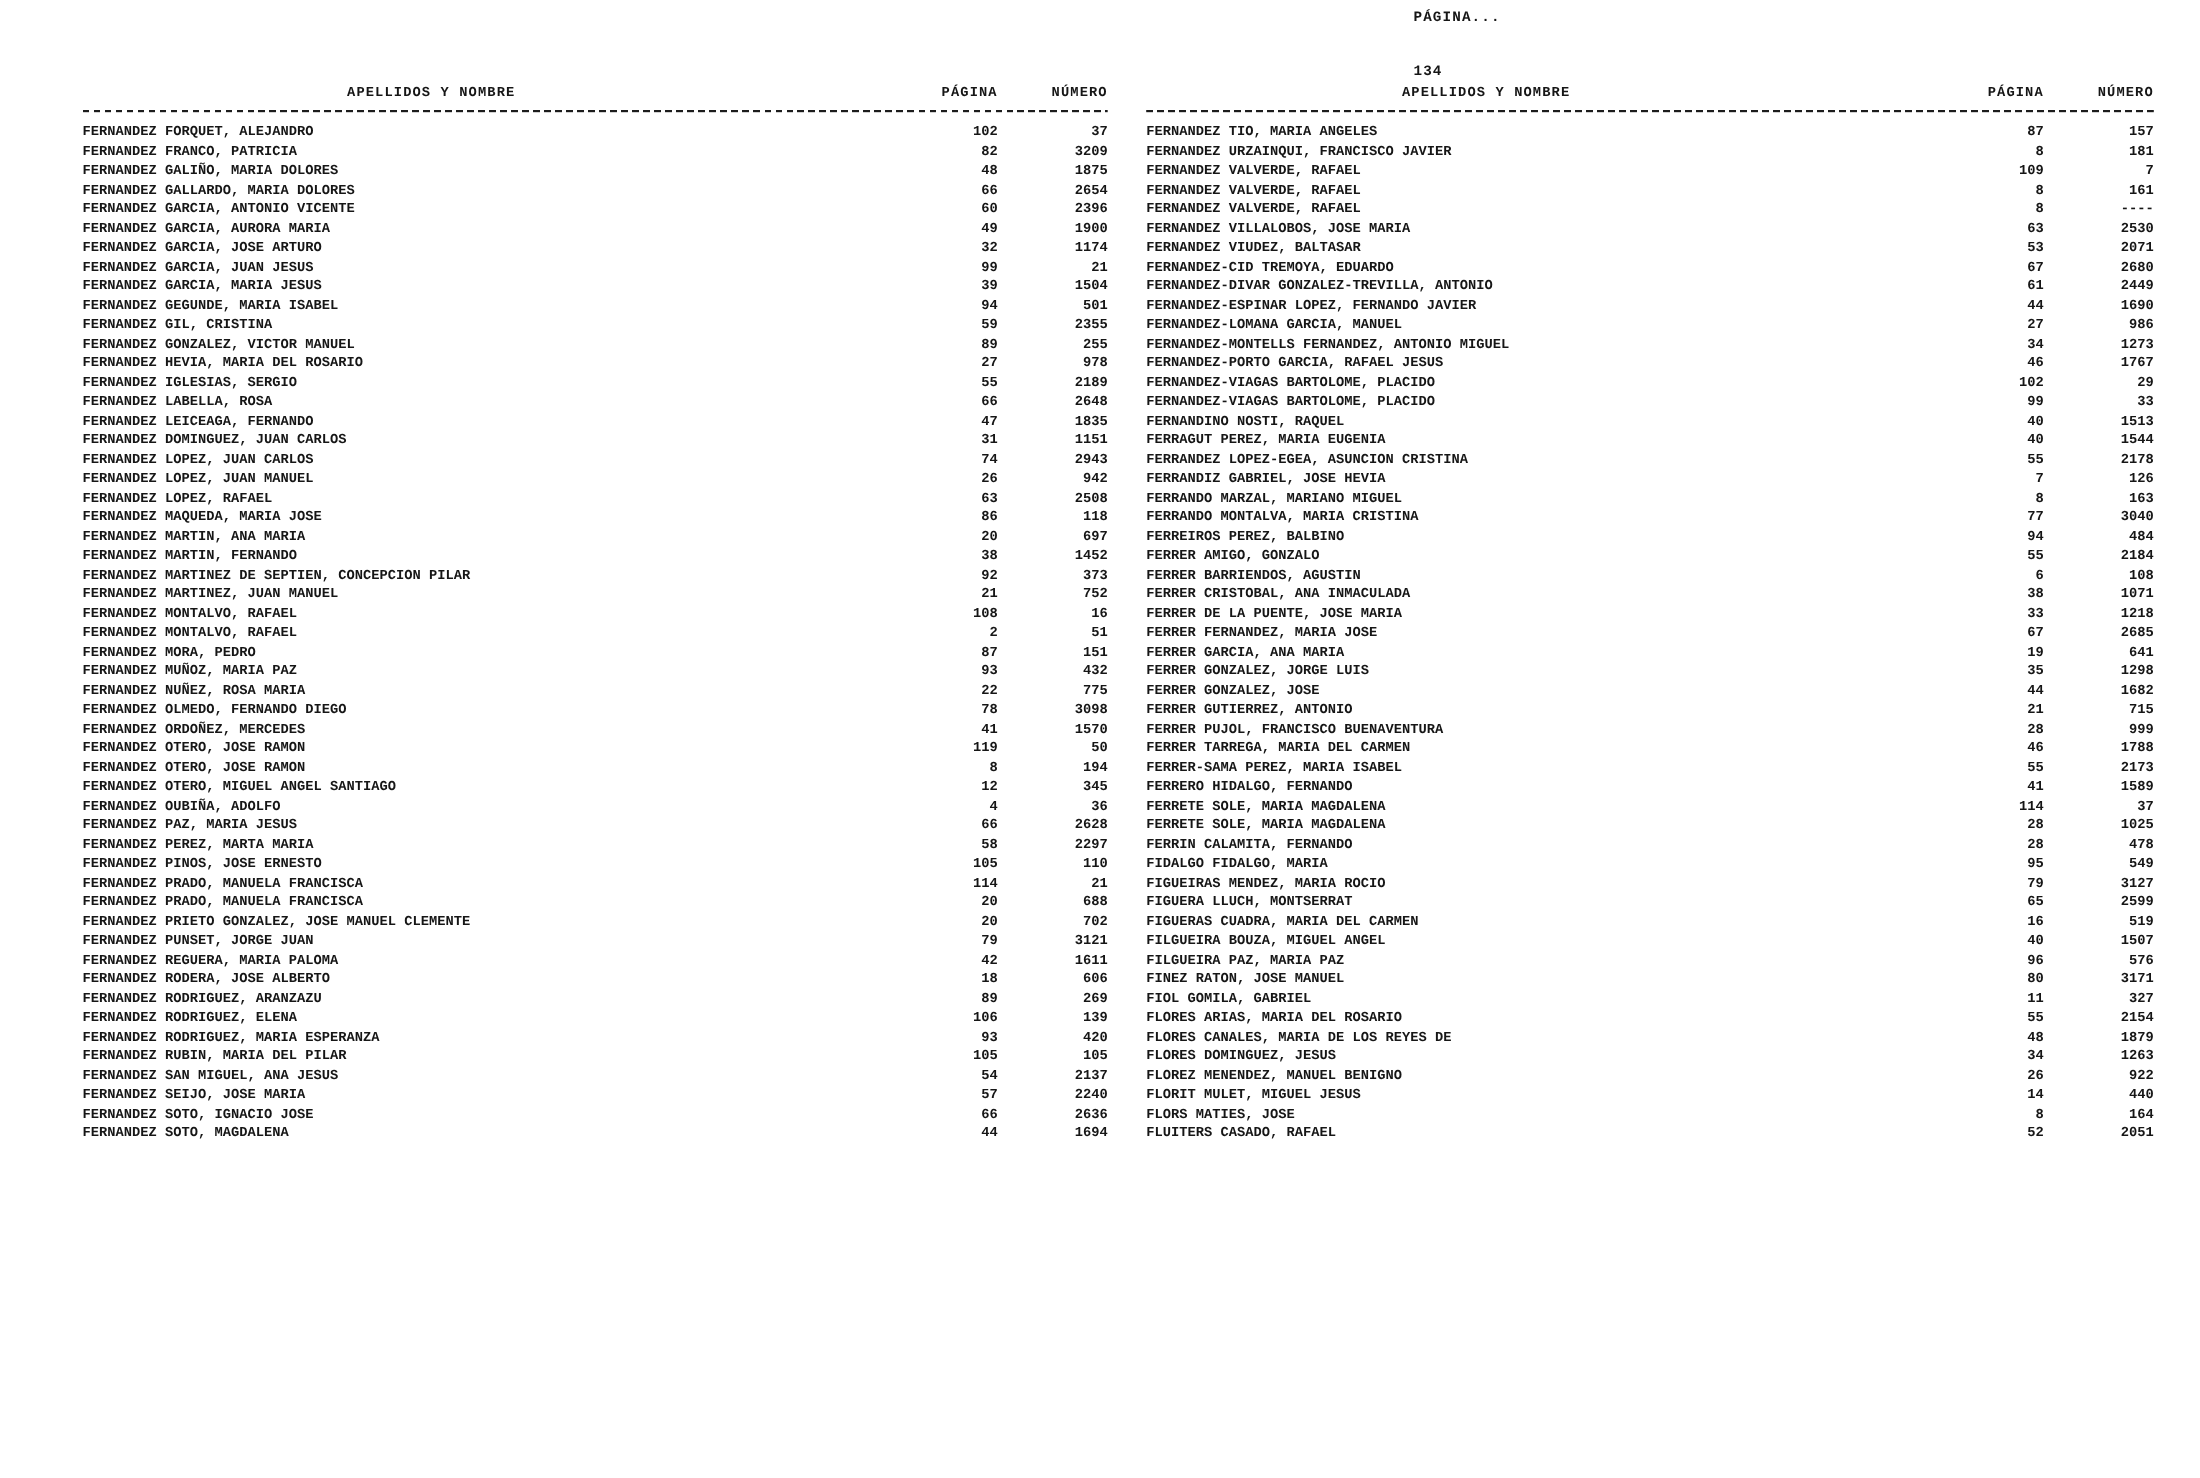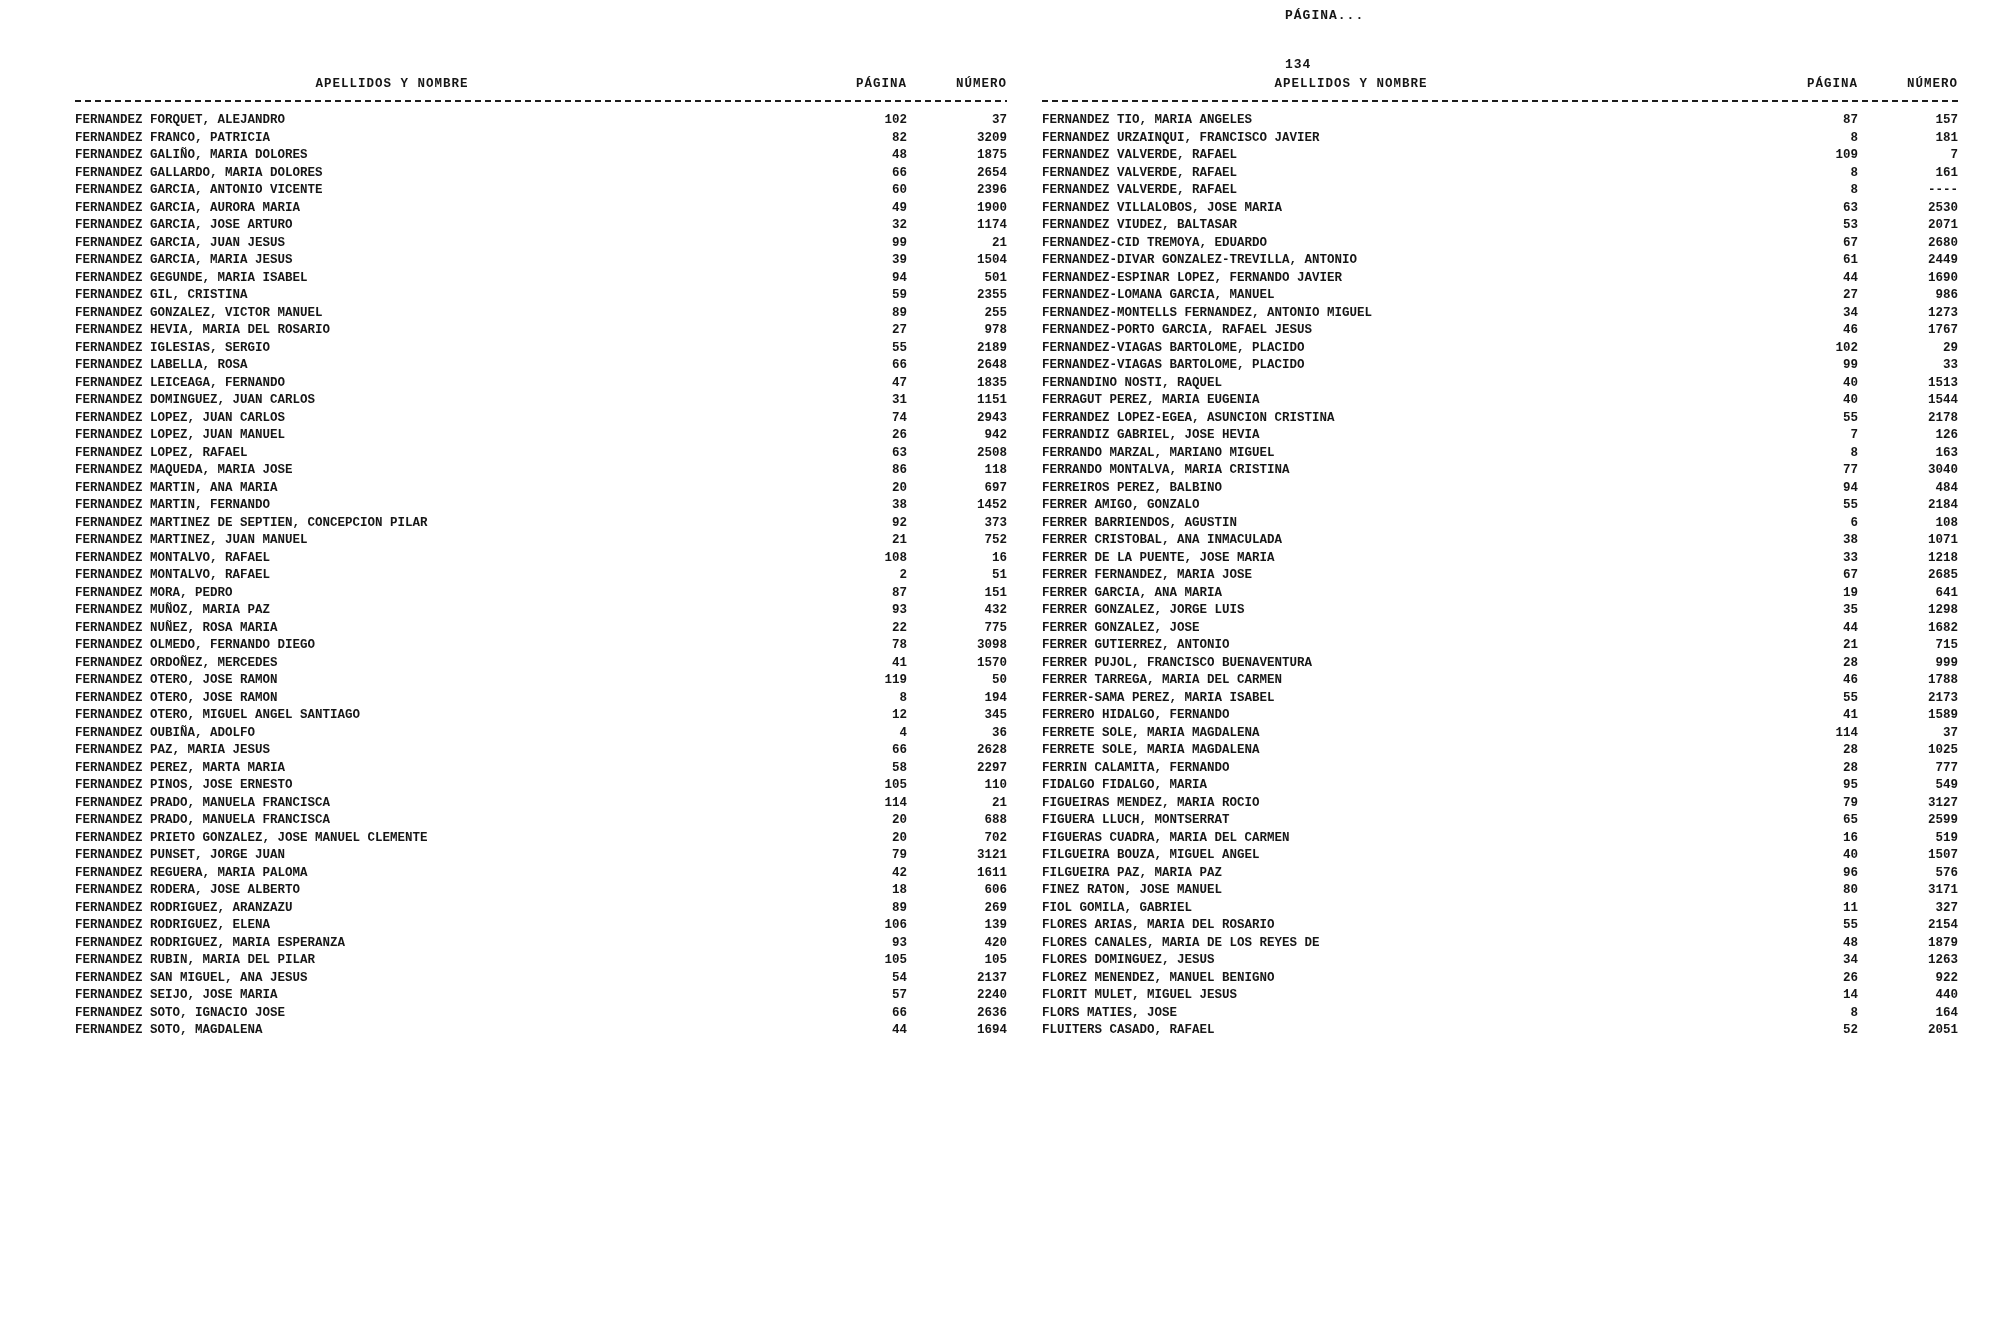--- a/index.html
+++ b/index.html
@@ -530,21 +530,21 @@
           <span class="c-num">37</span>
         </div>
         <div class="row">
           <span class="c-name">FERRETE SOLE, MARIA MAGDALENA</span>
           <span class="c-page">28</span>
           <span class="c-num">1025</span>
         </div>
         <div class="row">
           <span class="c-name">FERRIN CALAMITA, FERNANDO</span>
           <span class="c-page">28</span>
-          <span class="c-num">777</span>
+          <span class="c-num">478</span>
         </div>
         <div class="row">
           <span class="c-name">FIDALGO FIDALGO, MARIA</span>
           <span class="c-page">95</span>
           <span class="c-num">549</span>
         </div>
         <div class="row">
           <span class="c-name">FIGUEIRAS MENDEZ, MARIA ROCIO</span>
           <span class="c-page">79</span>
           <span class="c-num">3127</span>

